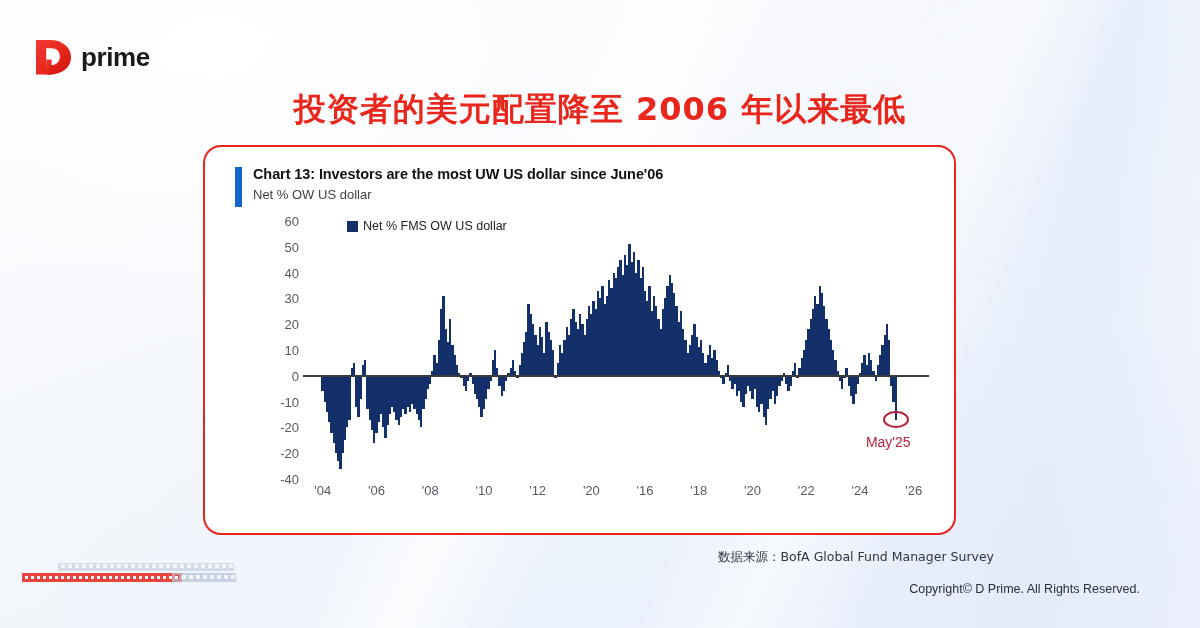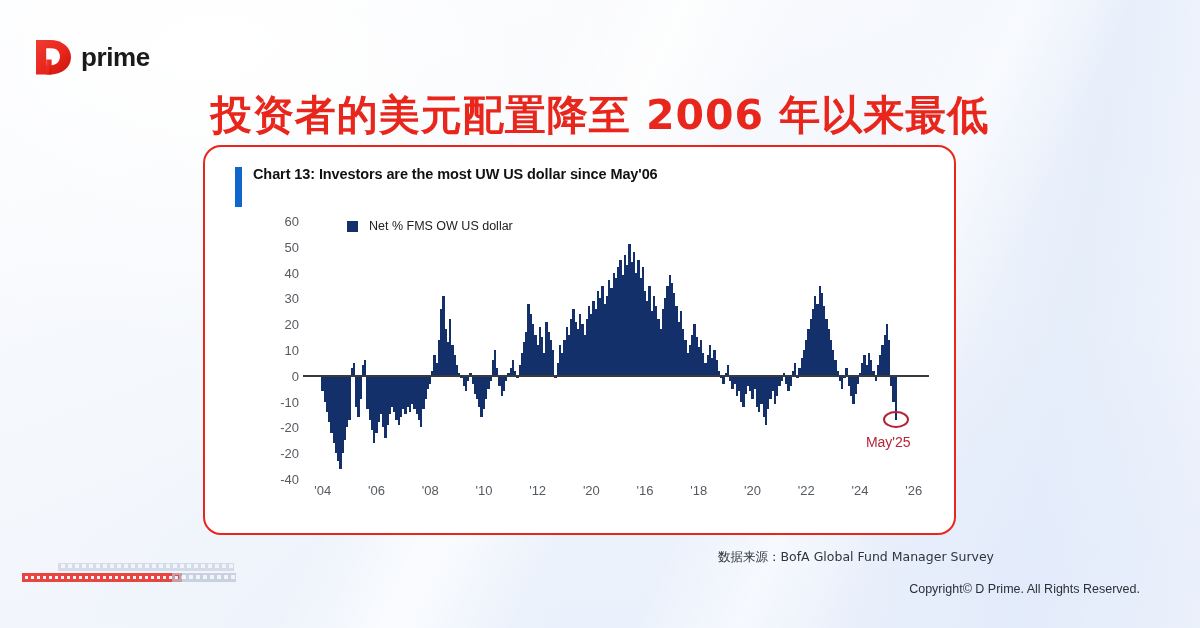--- a/index.html
+++ b/index.html
@@ -28,21 +28,21 @@
 
   
   .logo { position: absolute; left: 33px; top: 36px; display: flex; align-items: center; gap: 8px; }
   .logo-mark { width: 40px; height: 42px; display: block; }
   .logo-word { font-size: 26px; font-weight: 700; color: #1a1a1a; letter-spacing: -0.4px; line-height: 1; }
 
   
   .headline {
     position: absolute; left: 0; right: 0; top: 88px;
     text-align: center;
-    font-size: 41px; font-weight: 700; color: #e8261c;
+    font-size: 32px; font-weight: 700; color: #e8261c;
     letter-spacing: 1px;
     font-family: "DejaVu Sans", "Liberation Sans", sans-serif;
   }
 
   
   .card {
     position: absolute; left: 203px; top: 145px;
     width: 753px; height: 390px;
     background: #ffffff;
     border: 2.5px solid #e8261c;
@@ -52,21 +52,21 @@
   .card-inner { position: absolute; inset: 0; padding: 18px 20px 0 30px; }
 
   .chart-head { display: flex; gap: 11px; align-items: flex-start; }
   .head-bar { width: 7px; height: 40px; background: #1166cc; flex: 0 0 auto; margin-top: 2px; }
   .chart-title { font-size: 14.5px; font-weight: 700; color: #111111; line-height: 1.35;
     font-family: "Liberation Sans", sans-serif; letter-spacing: -0.1px; }
   .chart-sub { font-size: 13px; font-weight: 400; color: #3d4148; line-height: 1.4; margin-top: 1px; }
 
   
   .plot-wrap { position: relative; margin-top: 12px; height: 300px; }
-  .legend { position: absolute; left: 112px; top: 0px; display: flex; align-items: center; gap: 11px; z-index: 4; }
+  .legend { position: absolute; left: 112px; top: 0px; display: flex; align-items: center; gap: 5px; z-index: 4; }
   .legend-swatch { width: 11px; height: 11px; background: #14306b; display: block; }
   .legend-label { font-size: 12.5px; color: #222; }
 
   .ylabels { position: absolute; left: 30px; top: 2px; width: 34px; height: 258px; }
   .ylabels span {
     position: absolute; right: 0; font-size: 13px; color: #555a60;
     transform: translateY(-50%); white-space: nowrap;
   }
   .xlabels { position: absolute; left: 72px; top: 264px; width: 618px; height: 24px; }
   .xlabels span {
@@ -147,21 +147,22 @@
 </div>
 
 <div class="headline">投资者的美元配置降至 2006 年以来最低</div>
 
 <div class="card">
   <div class="card-inner">
 
     <div class="chart-head">
       <div class="head-bar"></div>
       <div>
-        <div class="chart-title">Chart 13: Investors are the most UW US dollar since May'06</div>
+        <div class="chart-title">Chart 13: Investors are the most UW US dollar since June'06</div>
+        <div class="chart-sub">Net % OW US dollar</div>
       </div>
     </div>
 
     <div class="plot-wrap">
 
       <div class="legend">
         <span class="legend-swatch"></span>
         <span class="legend-label">Net % FMS OW US dollar</span>
       </div>
 

